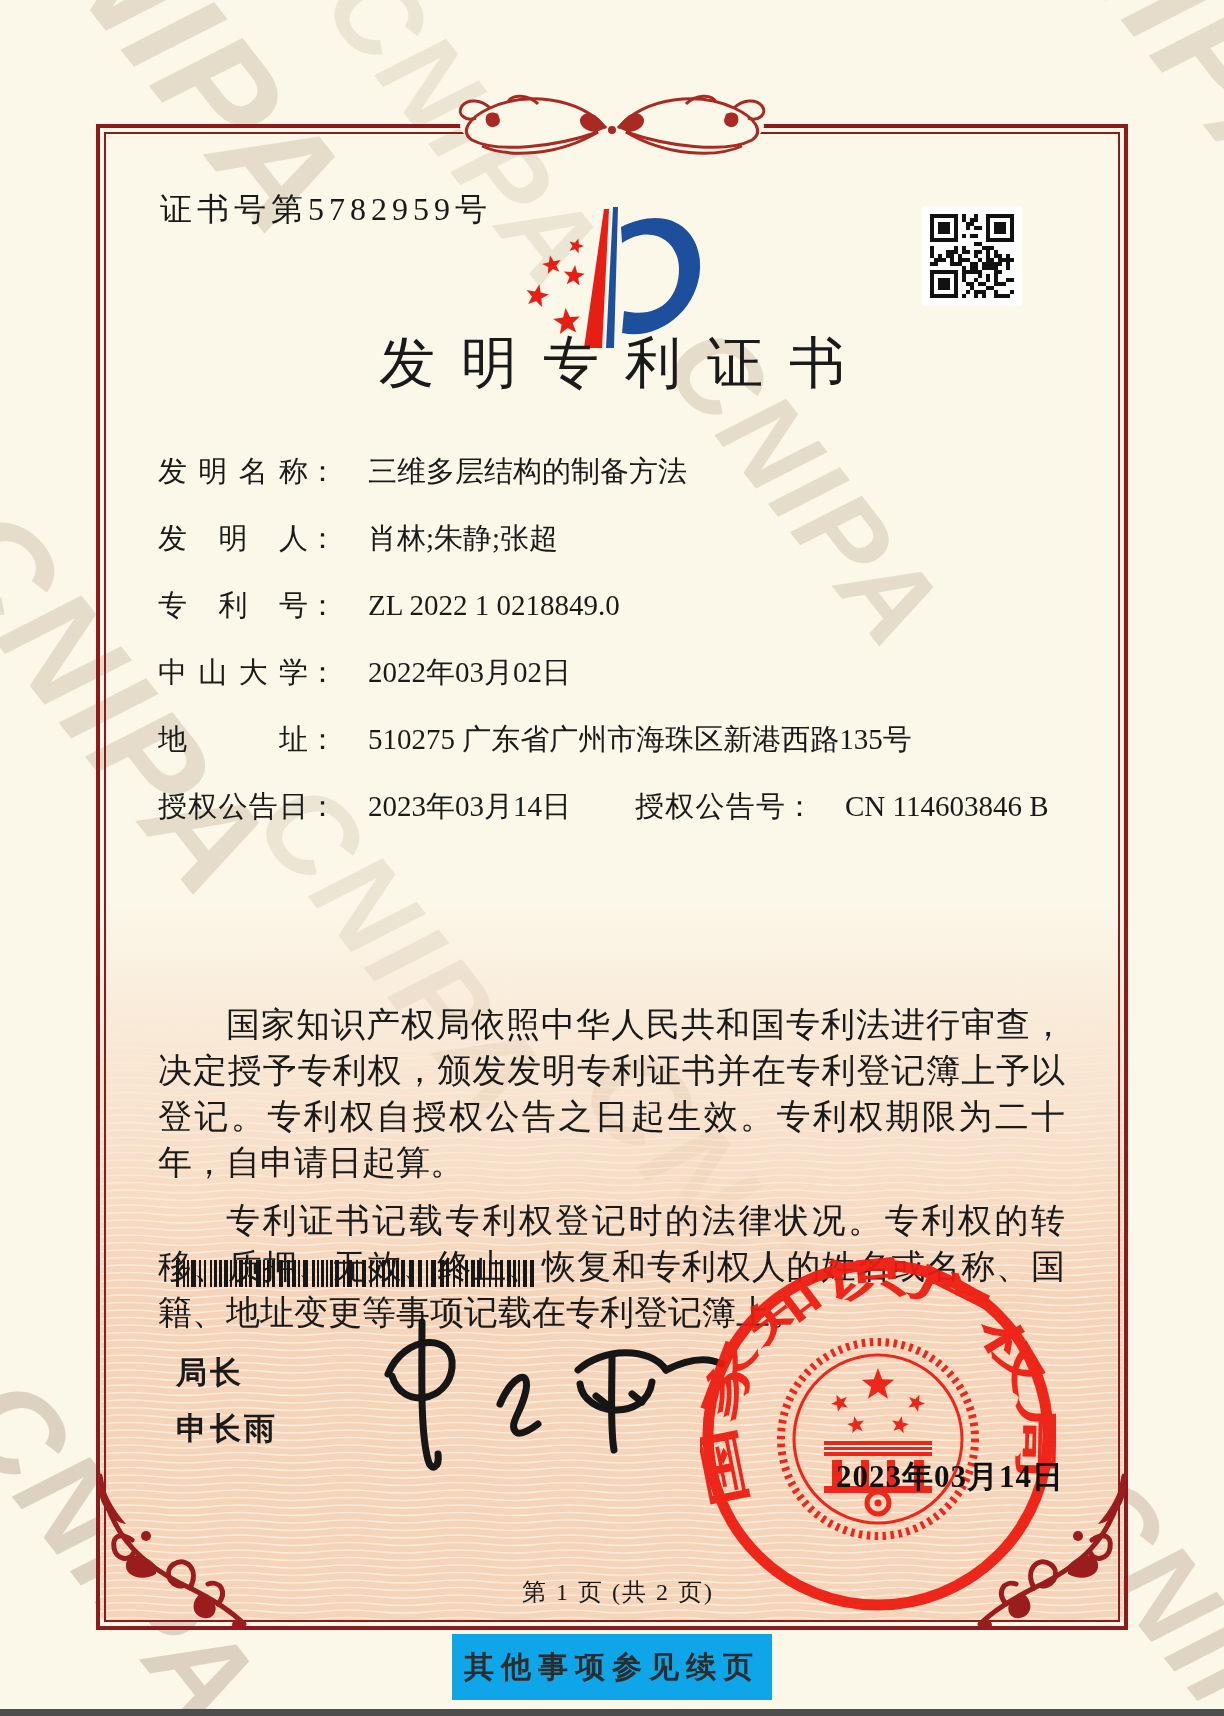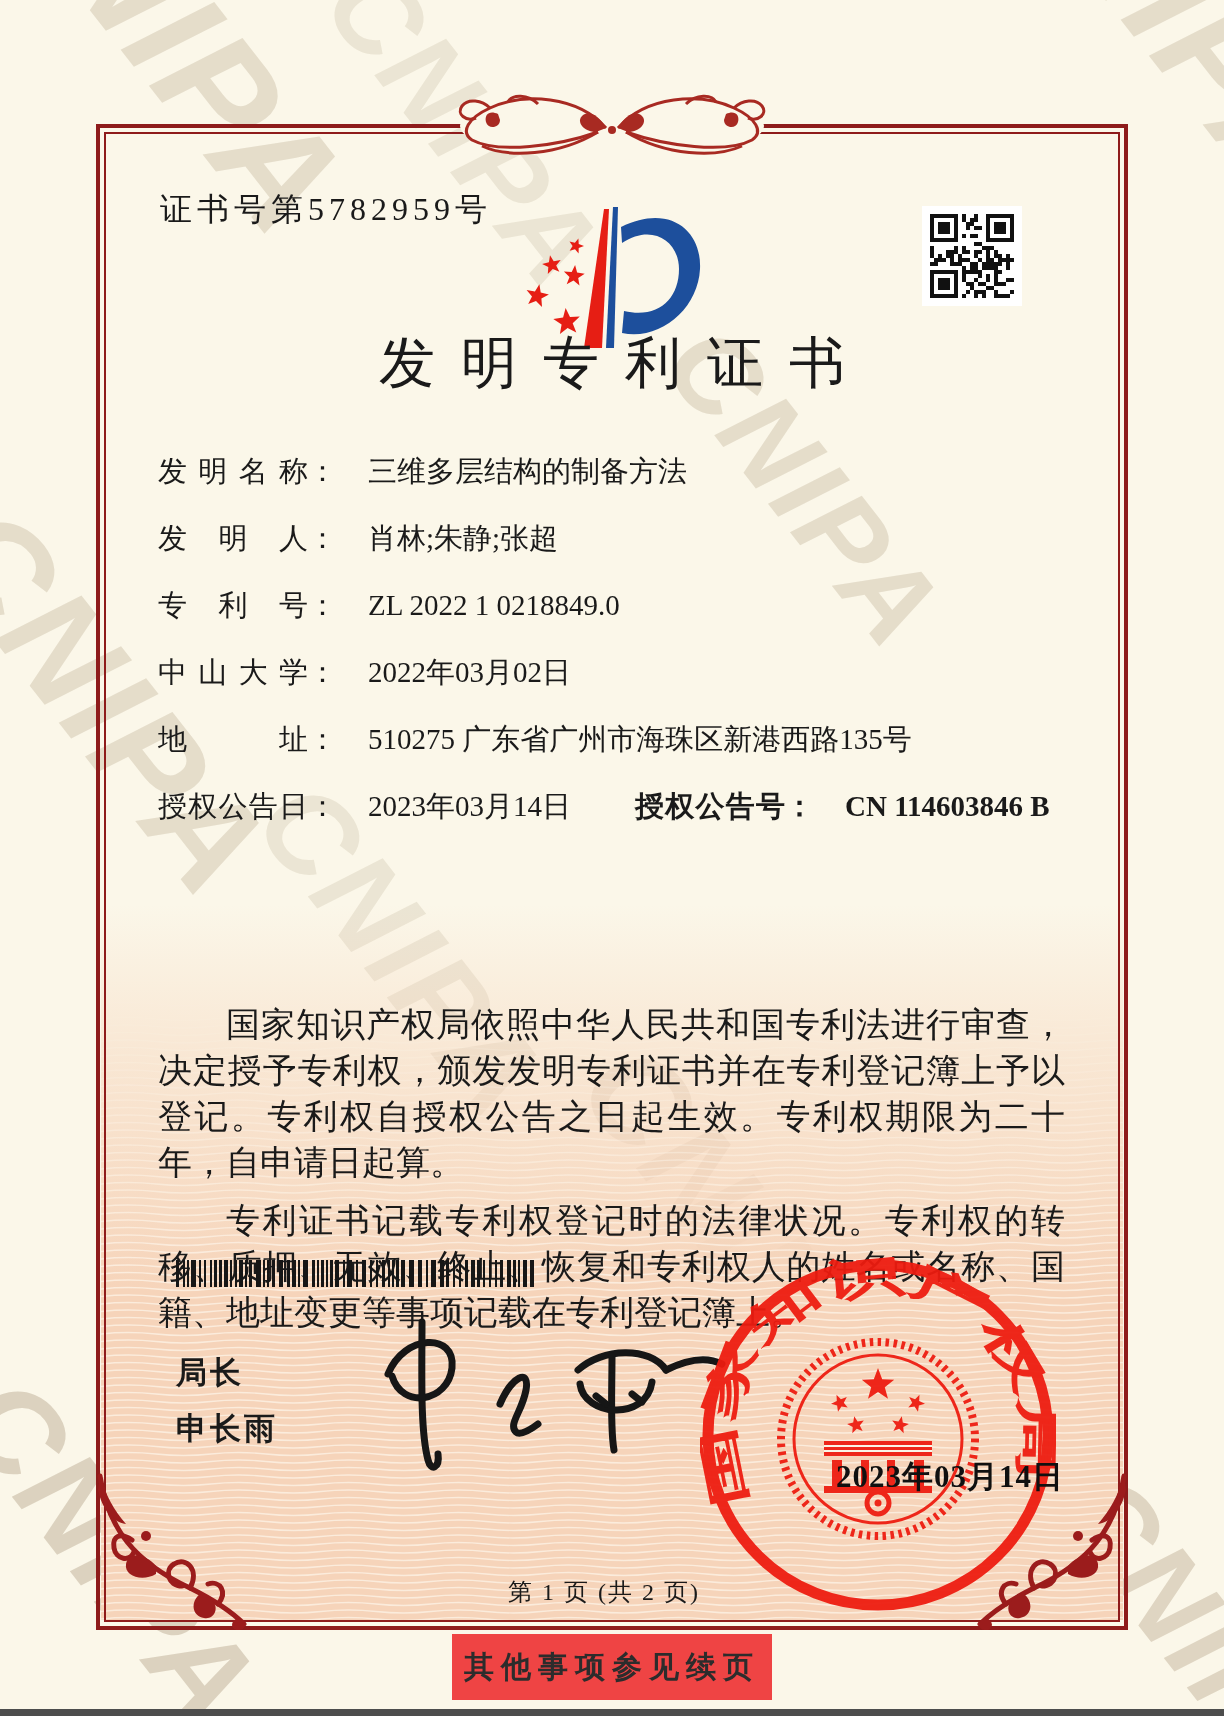--- a/index.html
+++ b/index.html
@@ -51,21 +51,21 @@
   }
   .fields{position:absolute;left:158px;top:452px;width:910px;}
   .frow{position:relative;height:67px;font-size:29px;}
   .flabel{
     display:inline-block;width:150px;
     text-align:justify;text-align-last:justify;
     vertical-align:bottom;
   }
   .fcolon{display:inline-block;margin-right:10px;}
   .fvalue{font-size:29px;margin-left:21px;}
-  .fpair2{position:absolute;left:477px;top:0;font-weight:bold;}
+  .fpair2{position:absolute;left:477px;top:0;}
   .bodytext{
     position:absolute;left:158px;top:1002px;width:907px;
     font-size:34px;line-height:46px;text-align:justify;
   }
   .bodytext p{margin:0 0 12px 0;text-indent:2em;}
   .barcode{position:absolute;left:176px;top:1260px;width:364px;height:27px;}
   .chief-title,.chief-name{
     position:absolute;left:176px;
     font-family:"Liberation Sans","DejaVu Sans",sans-serif;
     font-weight:bold;font-size:31px;letter-spacing:3px;
@@ -73,26 +73,26 @@
   .chief-title{top:1352px;}
   .chief-name{top:1408px;}
   .sig{position:absolute;left:350px;top:1312px;width:390px;height:170px;}
   .seal{position:absolute;left:700px;top:1257px;width:356px;height:356px;opacity:.94;}
   .seal-date{
     position:absolute;left:836px;top:1456px;
     font-size:31px;font-weight:bold;color:#101010;letter-spacing:1px;
     z-index:6;
   }
   .page-num{
-    position:absolute;left:92px;top:1576px;width:1024px;
+    position:absolute;left:106px;top:1576px;width:1024px;
     text-align:center;font-size:24px;letter-spacing:2px;
   }
   .footer-note-box{
     position:absolute;left:452px;top:1634px;width:320px;height:66px;
-    background:#ef4444;display:flex;align-items:center;justify-content:center;
+    background:#0ea5e9;display:flex;align-items:center;justify-content:center;
     z-index:5;
   }
   .footer-note{font-size:30px;letter-spacing:7px;font-weight:bold;color:#2c2c2c;}
   .bottom-strip{
     position:absolute;left:0;top:1709px;width:1224px;height:7px;
     background:#4d4d4d;z-index:7;
   }
 </style>
 </head>
 <body>

